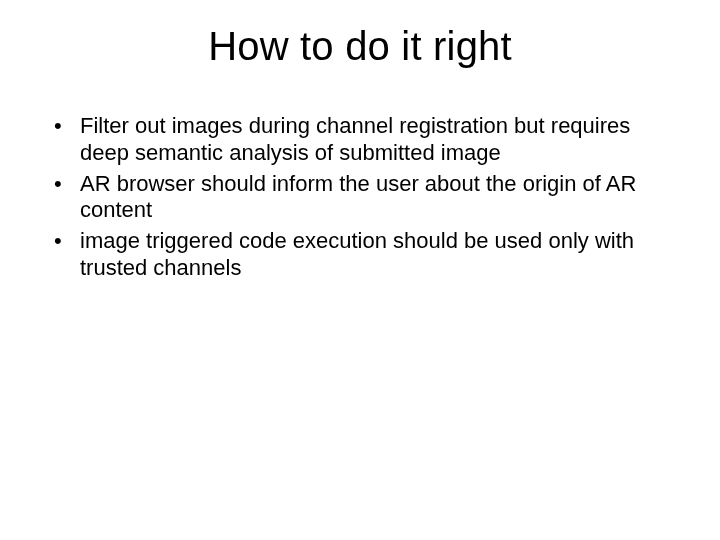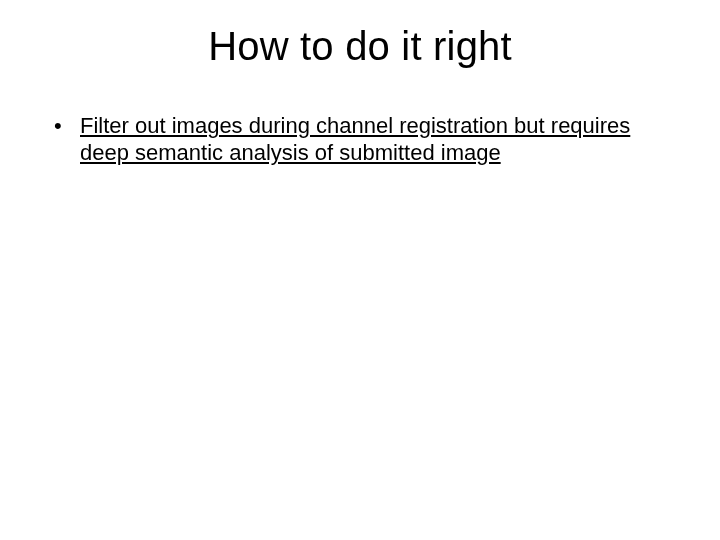--- a/index.html
+++ b/index.html
@@ -31,34 +31,35 @@
     list-style: none;
     margin: 0;
     padding: 0;
   }
   ul.bullets > li {
     font-size: 22px;
     line-height: 1.22;
     padding-left: 28px;
     position: relative;
     margin-bottom: 4px;
-    text-decoration: underline;
   }
   ul.bullets > li::before {
     content: "•";
     position: absolute;
     left: 2px;
     top: 0;
     font-size: 22px;
   }
 </style>
 </head>
 <body>
 
 <div class="slide">
   <div class="title">How to do it right</div>
 
   <div class="body">
     <ul class="bullets">
       <li>Filter out images during channel registration but requires deep semantic analysis of submitted image</li>
+      <li>AR browser should inform the user about the origin of AR content</li>
+      <li>image triggered code execution should be used only with trusted channels</li>
     </ul>
   </div>
 </div>
 
 </body></html>

